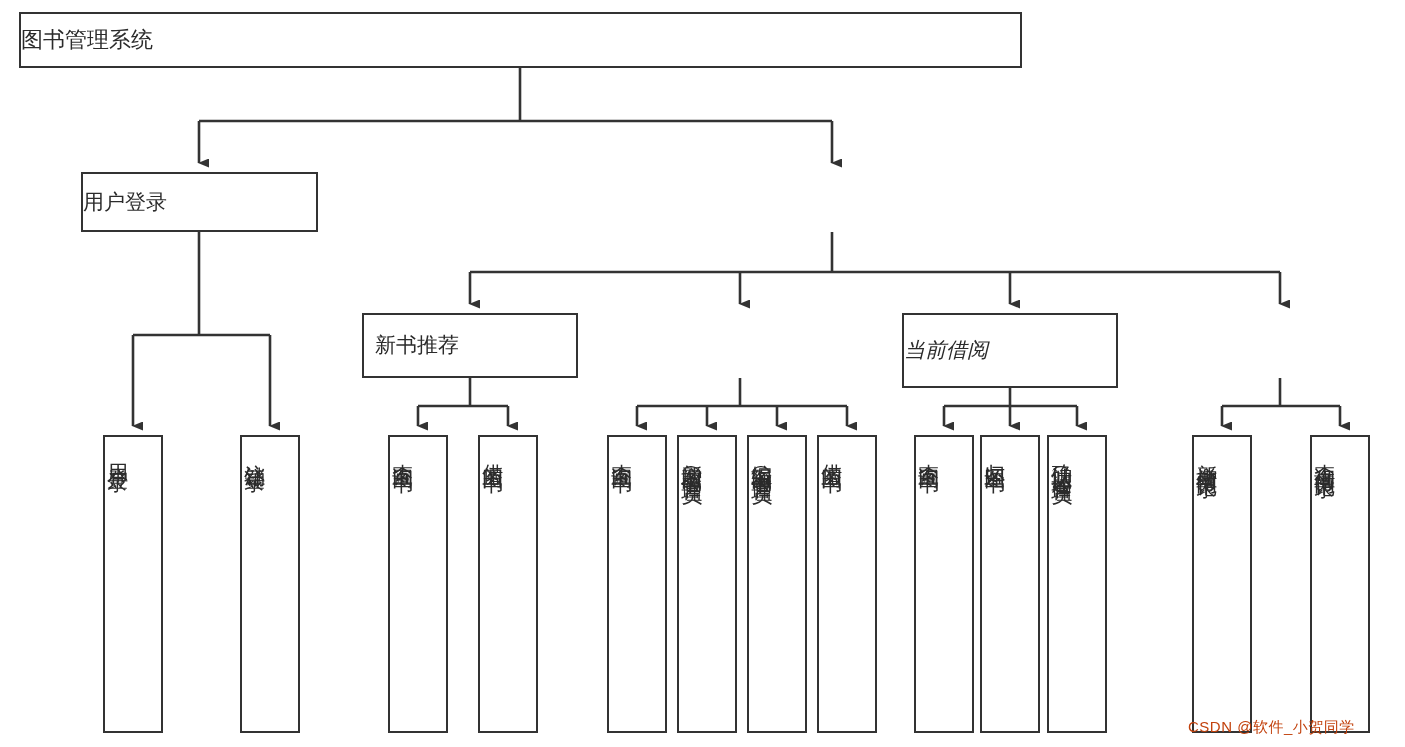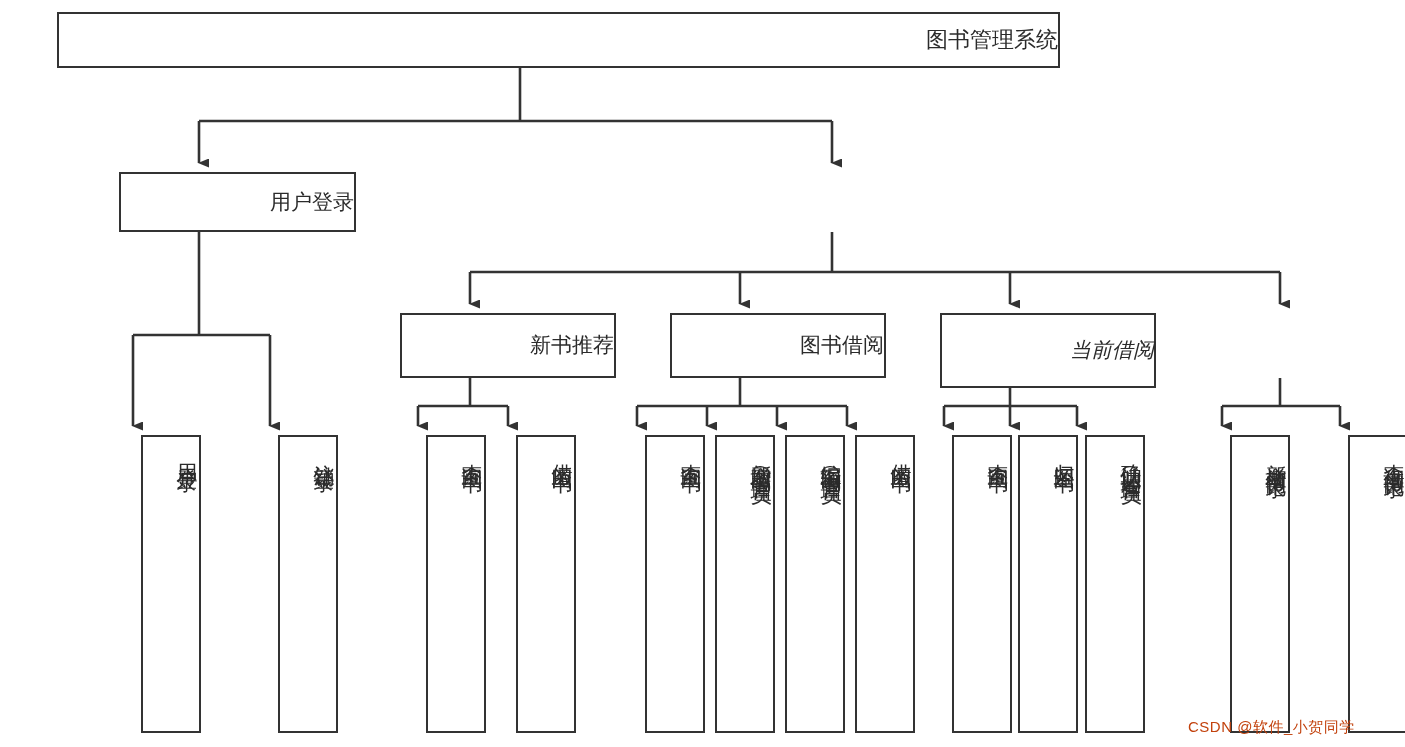--- a/index.html
+++ b/index.html
@@ -2,21 +2,21 @@
 <html><head>
 <meta charset="utf-8">
 <style>
   html,body{margin:0;padding:0;background:#ffffff;}
   body{width:1405px;height:747px;overflow:hidden;
        font-family:"Liberation Sans","DejaVu Sans",sans-serif;}
   #diagram{position:relative;width:1405px;height:747px;background:#fff;}
   svg.edges{position:absolute;left:0;top:0;width:1405px;height:747px;}
   .node{position:absolute;box-sizing:border-box;background:#ffffff;
         border:2px solid #333333;display:flex;align-items:center;
-        justify-content:flex-end;margin-left:38px;}
+        justify-content:flex-start;}
   .node .lbl{color:#2b2b2b;line-height:1.18;text-align:center;
              white-space:nowrap;}
   .node.horiz .lbl{font-size:21px;}
   .node.root .lbl{font-size:22px;}
   .node.vert{align-items:flex-start;padding-top:10px;}
   .node.vert .lbl{writing-mode:vertical-rl;text-orientation:upright;
                   font-size:21px;letter-spacing:3px;white-space:nowrap;}
   .watermark{position:absolute;color:#c2410c;font-size:15px;
              white-space:nowrap;letter-spacing:0.5px;}
 </style>
@@ -79,23 +79,20 @@
     <span class="lbl">图书管理系统</span>
   </div>
 
   <div class="node horiz" style="left:81px;top:172px;width:237px;height:60px;">
     <span class="lbl">用户登录</span>
   </div>
 
   <div class="node horiz" style="left:362px;top:313px;width:216px;height:65px;padding-left:11px;">
     <span class="lbl">新书推荐</span>
   </div>
-  <div class="node horiz" style="left:632px;top:313px;width:216px;height:65px;">
-    <span class="lbl">图书借阅</span>
-  </div>
   <div class="node horiz" style="left:902px;top:313px;width:216px;height:75px;font-style:italic;">
     <span class="lbl">当前借阅</span>
   </div>
 
   <div class="node vert" style="left:103px;top:435px;width:60px;height:298px;">
     <span class="lbl">用户登录</span>
   </div>
   <div class="node vert" style="left:240px;top:435px;width:60px;height:298px;">
     <span class="lbl">注销登录</span>
   </div>

